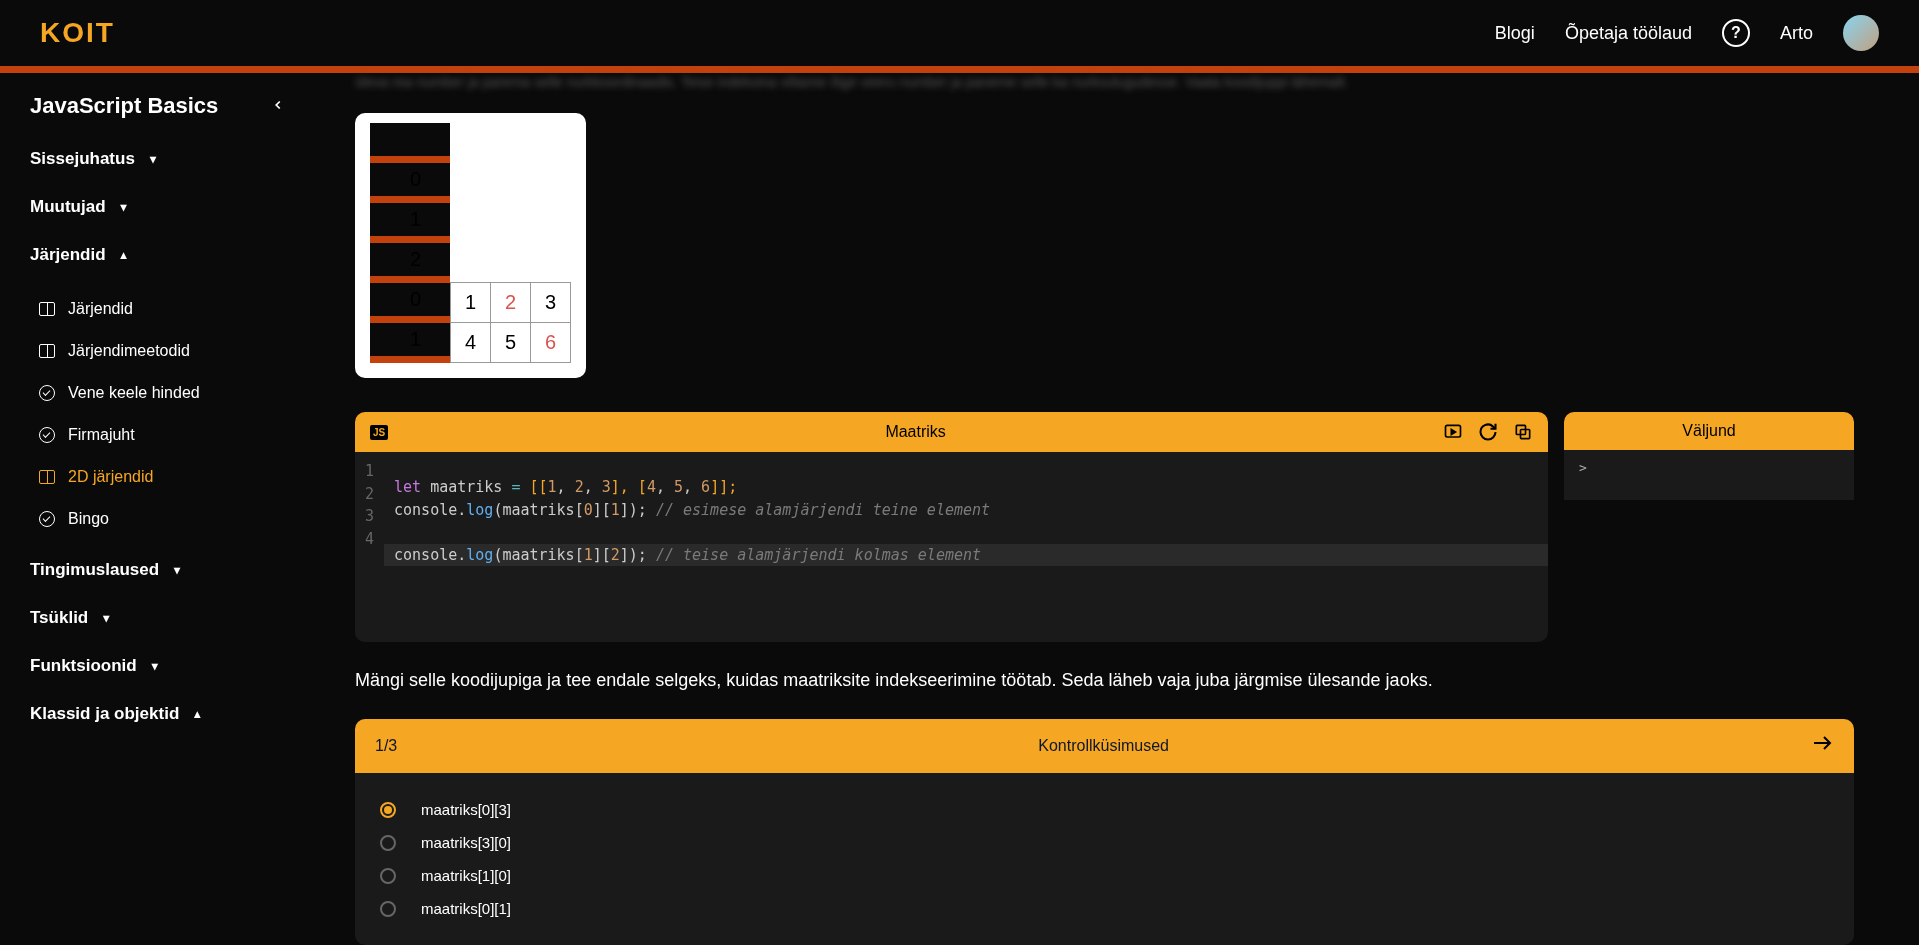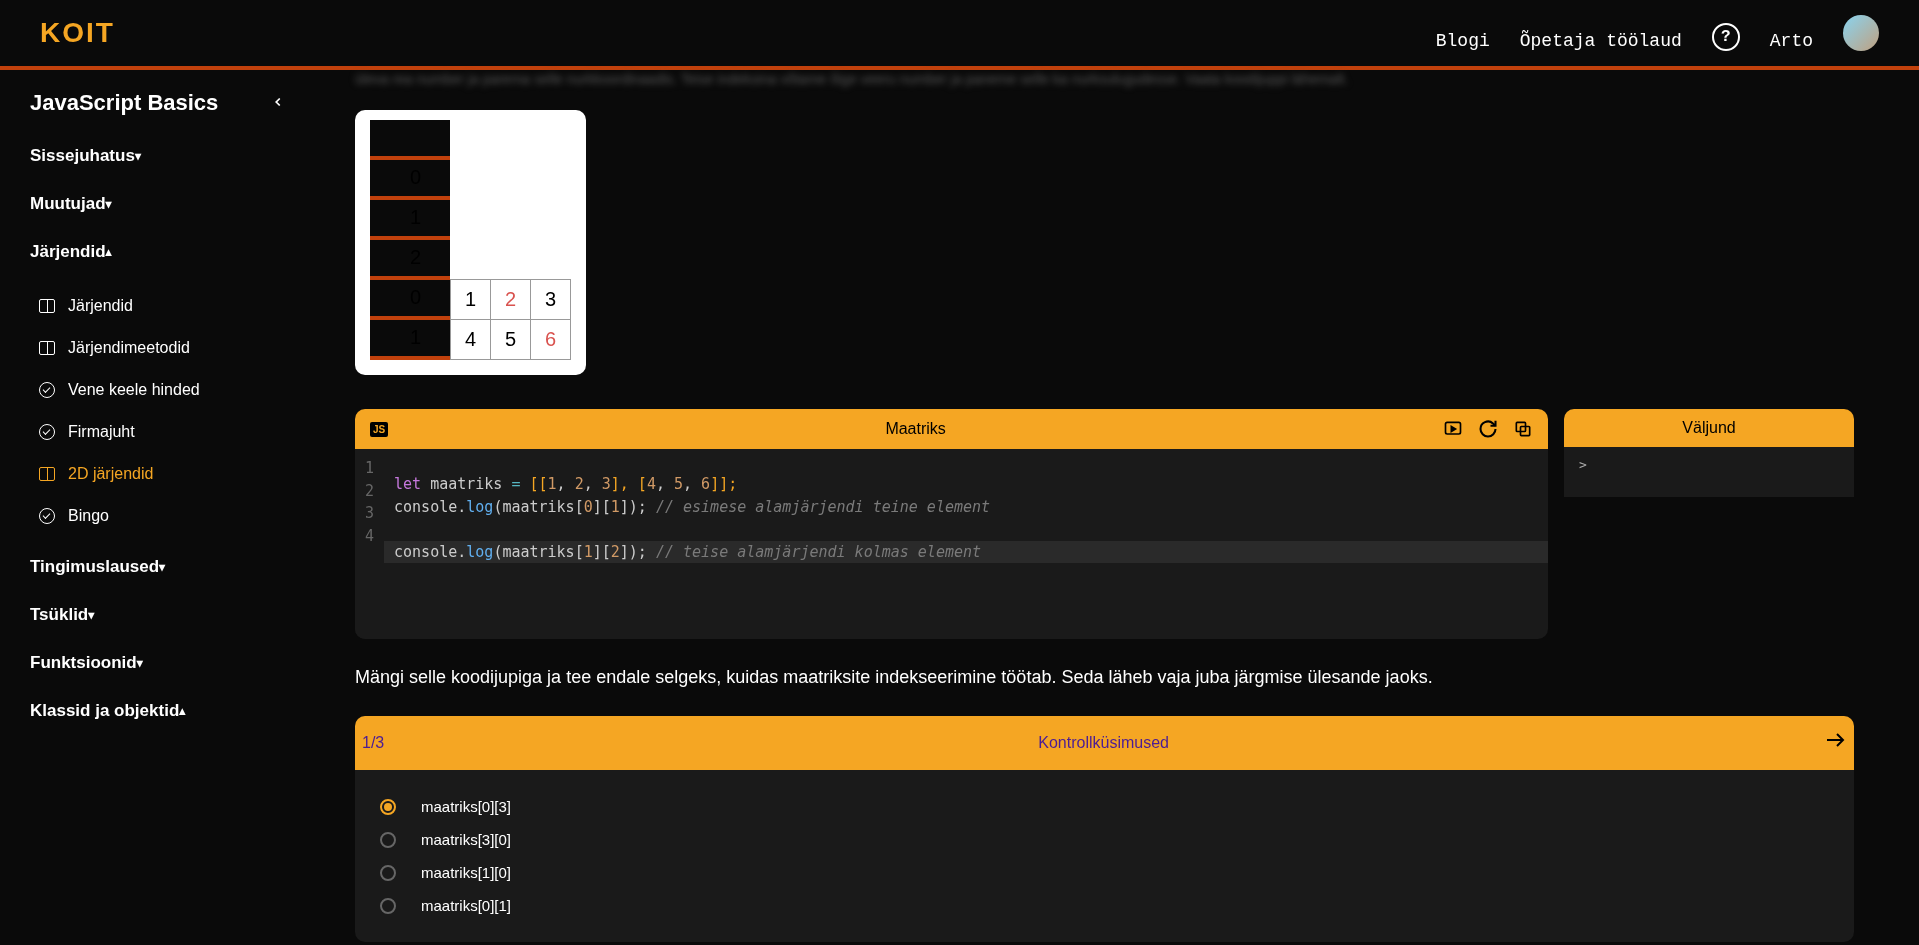--- a/index.html
+++ b/index.html
@@ -8,33 +8,32 @@
       color: #fff;
       font-family: -apple-system, BlinkMacSystemFont, 'Segoe UI', Arial, sans-serif;
       overflow-x: hidden;
     }
     .header {
       display: flex;
       justify-content: space-between;
       align-items: center;
       padding: 15px 40px;
       background: #0a0a0a;
-      border-bottom: 4px solid #c2410c;
+      border-bottom: 7px solid #c2410c;
     }
     .logo {
       color: #f5a623;
       font-size: 28px;
       font-weight: 900;
       letter-spacing: 2px;
     }
     .nav-right {
       display: flex;
-      align-items: flex-end;
+      align-items: center;
       gap: 30px;
-      font-family: Liberation Mono, monospace;
     }
     .nav-link {
       color: #fff;
       font-size: 18px;
       text-decoration: none;
     }
     .help-icon {
       width: 28px;
       height: 28px;
       border: 2px solid #fff;
@@ -73,21 +72,21 @@
     .collapse-btn {
       color: #fff;
       font-size: 18px;
       cursor: pointer;
     }
     .menu-section {
       margin-bottom: 18px;
       cursor: pointer;
       display: flex;
       align-items: center;
-      gap: 0;
+      gap: 15px;
       font-size: 17px;
       font-weight: 600;
       padding: 5px 0;
       text-align: center;
     }
     .chevron {
       font-size: 12px;
     }
     .menu-items {
       margin-left: 0;
@@ -266,22 +265,22 @@
       line-height: 1.5;
       margin-bottom: 25px;
     }
     .quiz-panel {
       border-radius: 10px;
       overflow: hidden;
       background: #1a1a1a;
     }
     .quiz-header {
       background: #f5a623;
-      color: #4c1d95;
-      padding: 12px 7px;
+      color: #0f172a;
+      padding: 12px 20px;
       display: flex;
       align-items: center;
       font-size: 16px;
       font-weight: 500;
     }
     .quiz-counter { }
     .quiz-title { flex:1; text-align: center; }
     .quiz-next {
       font-size: 22px;
       cursor: pointer;

